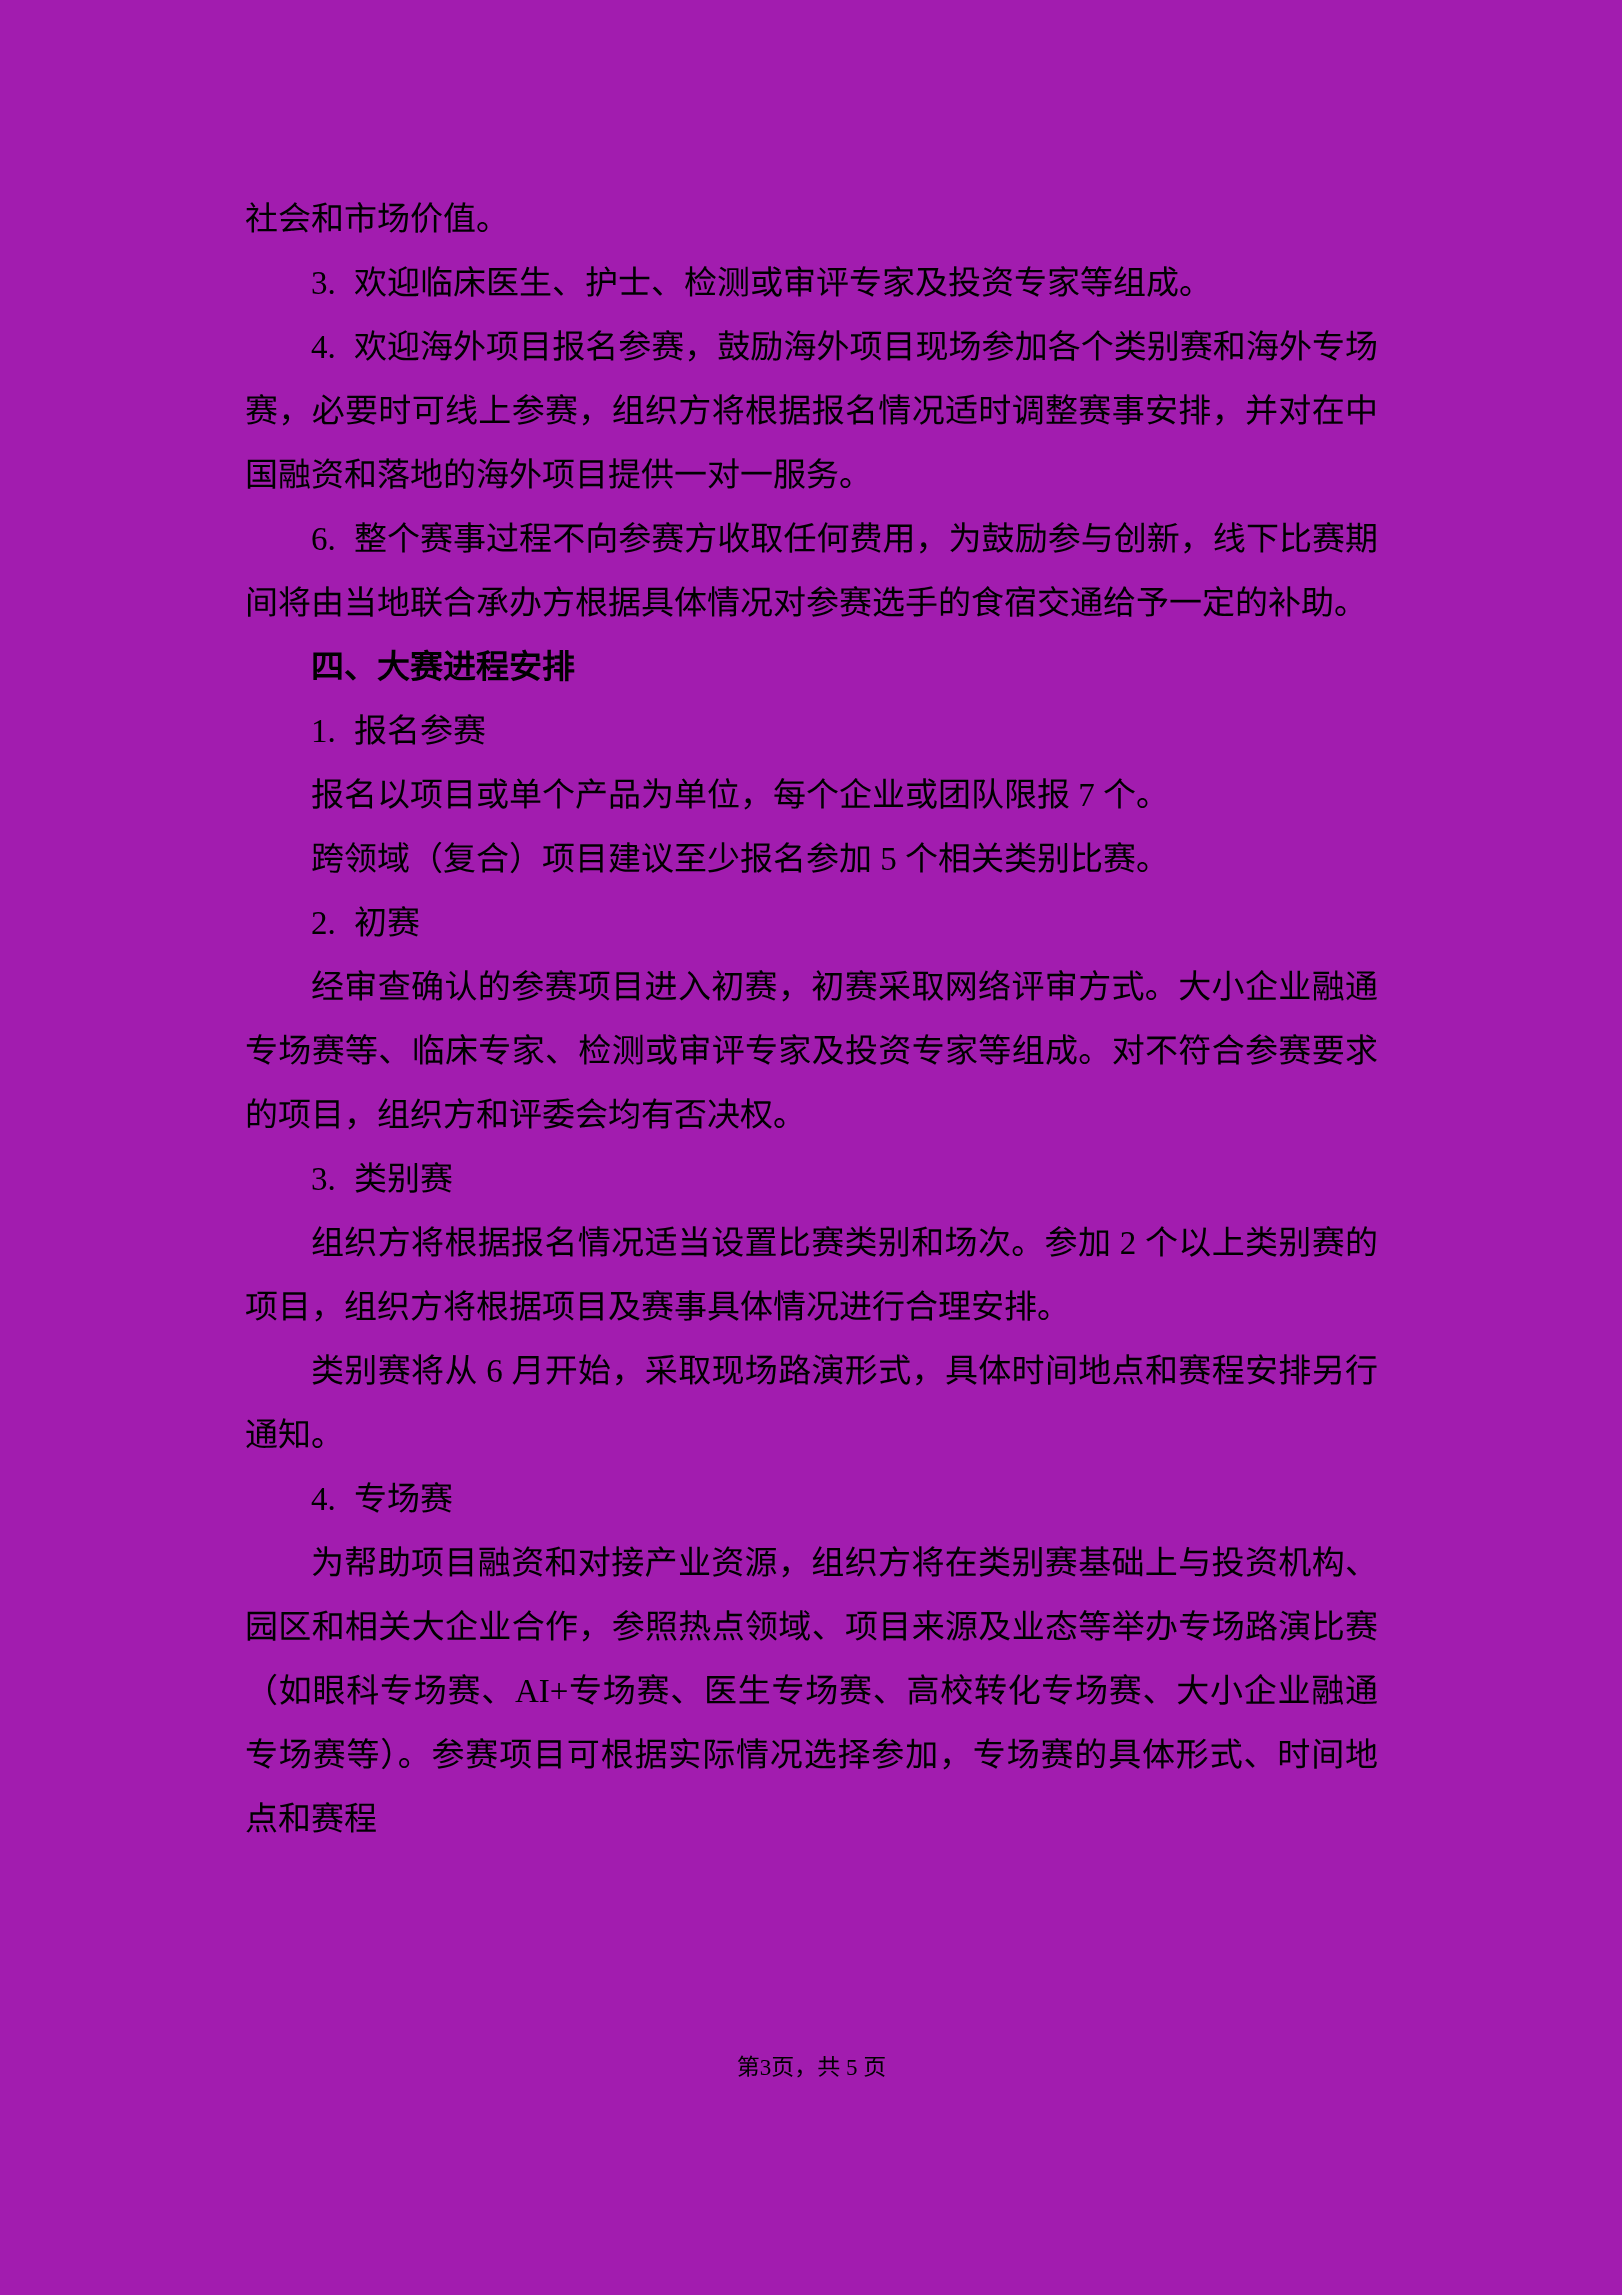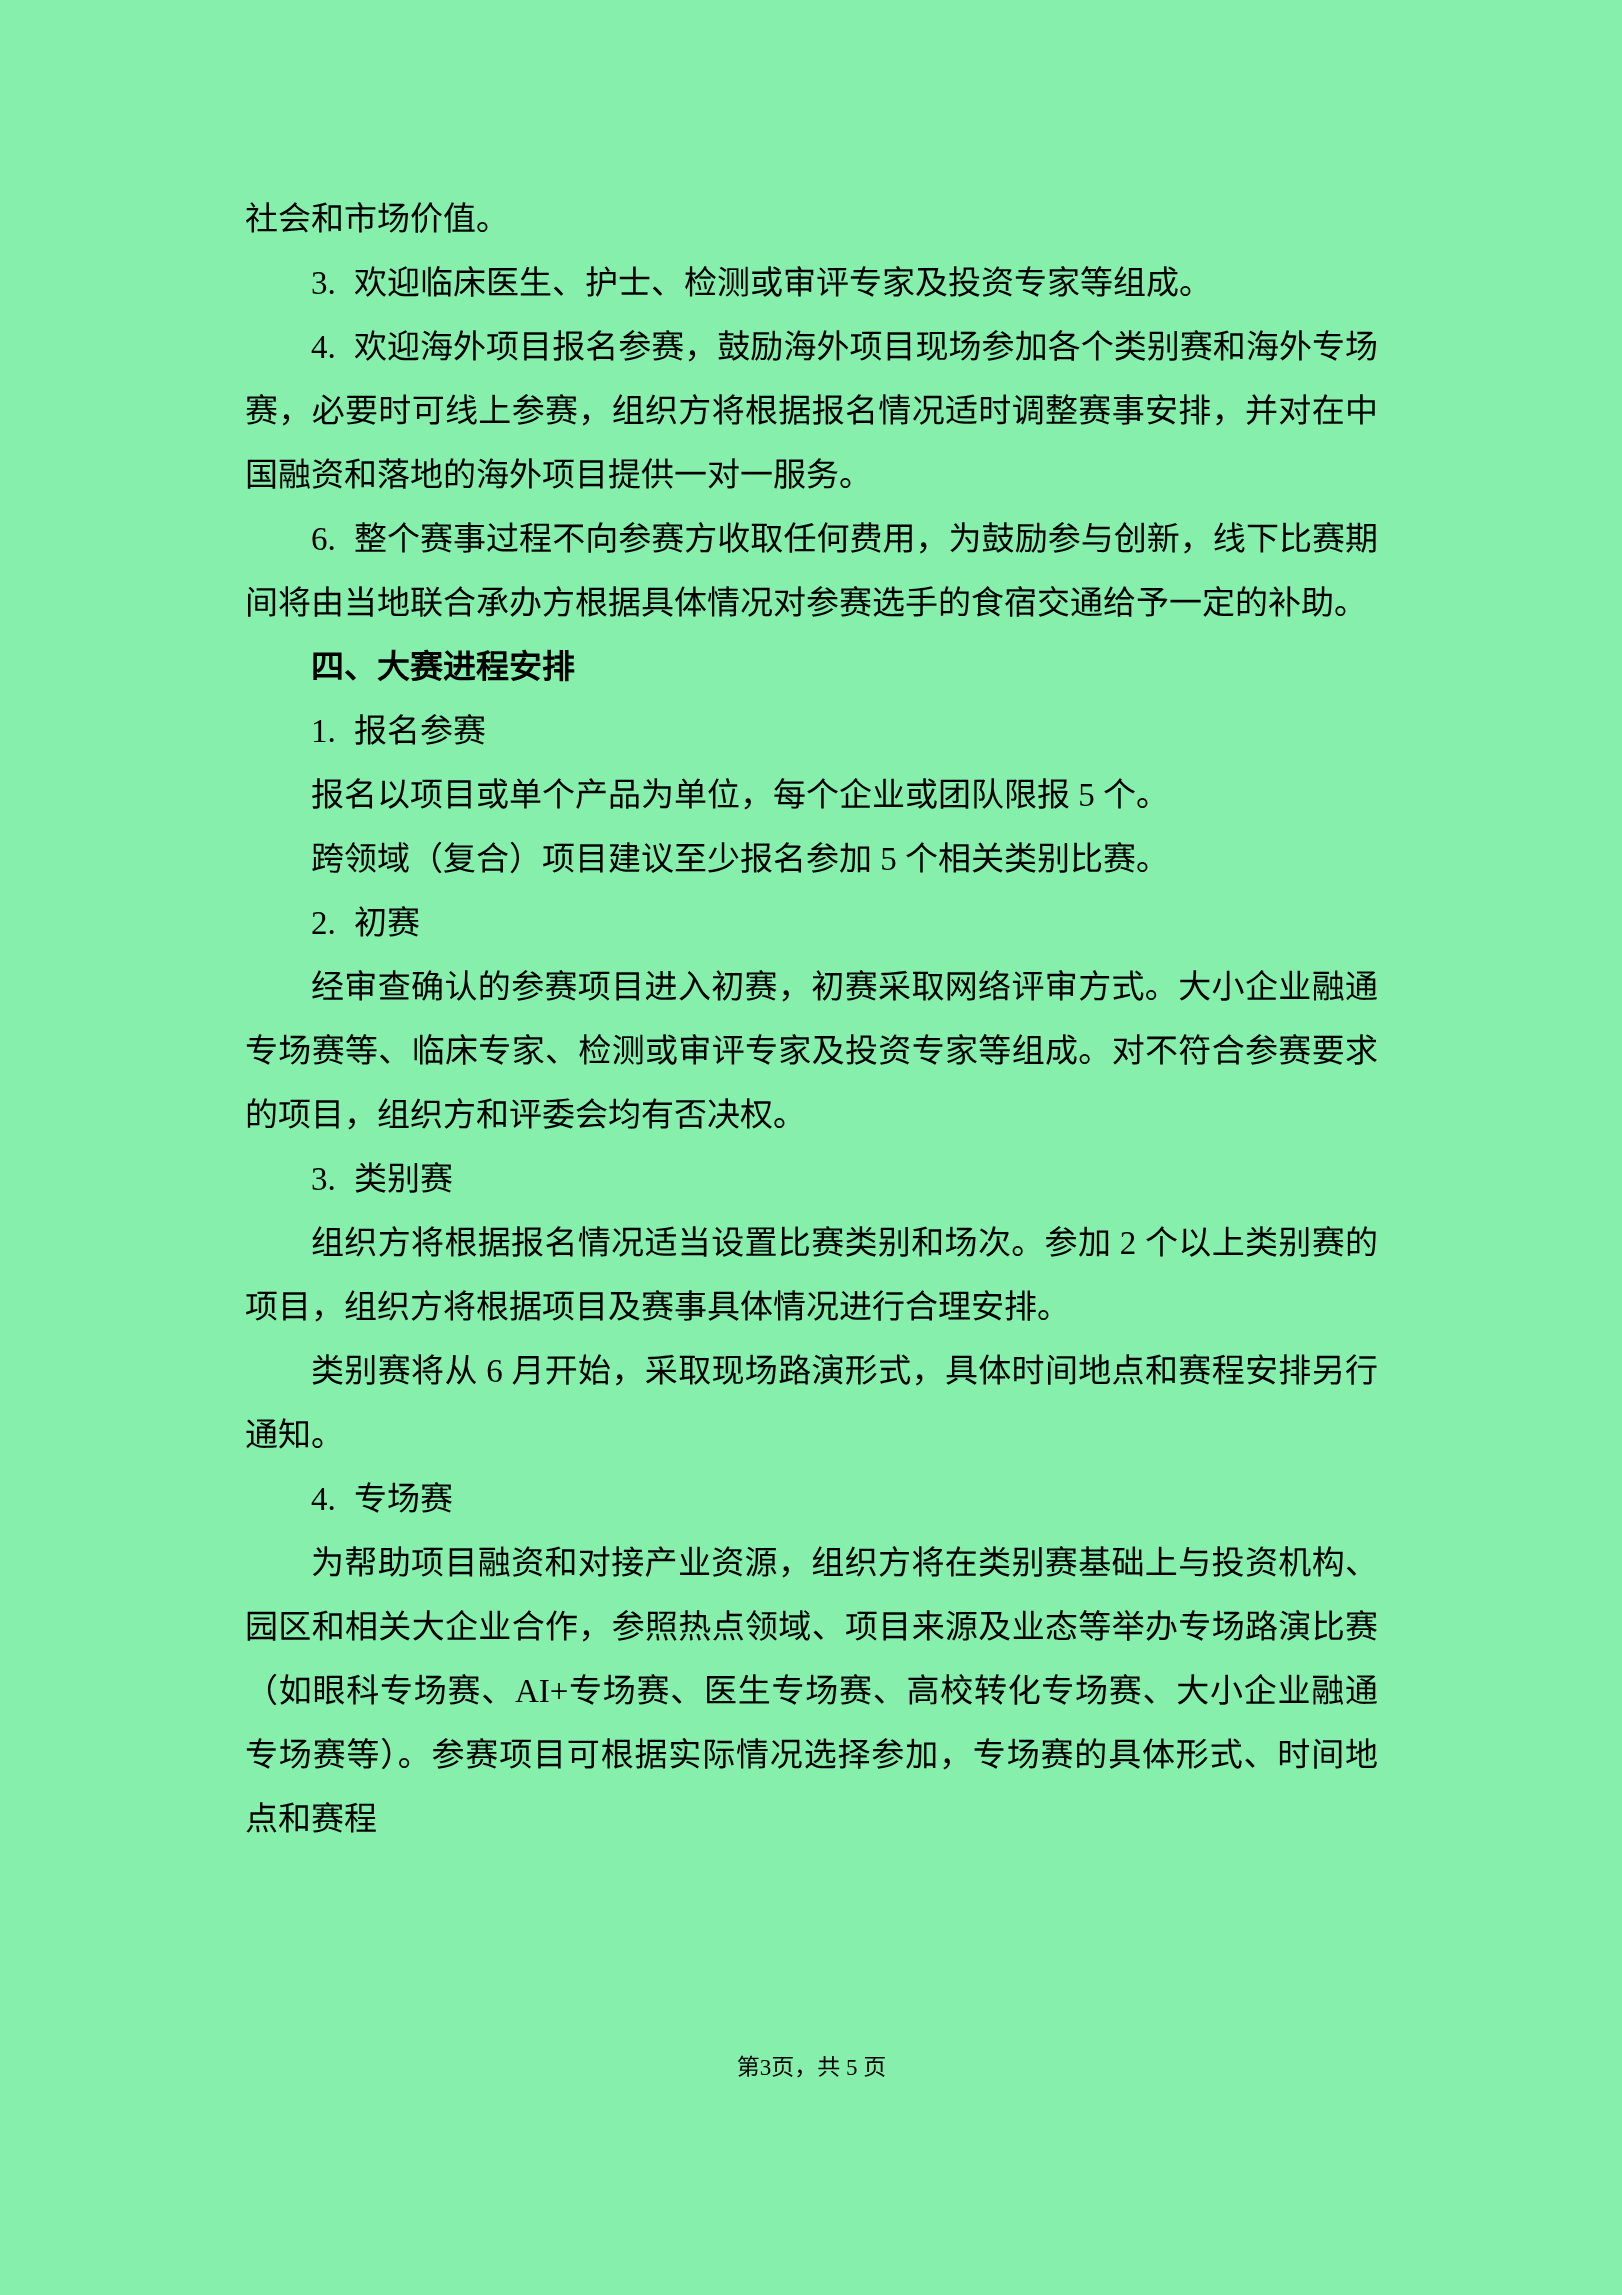--- a/index.html
+++ b/index.html
@@ -5,21 +5,21 @@
 <style>
   html, body {
     margin: 0;
     padding: 0;
     background: #ffffff;
   }
   .page {
     position: relative;
     width: 1623px;
     height: 2295px;
-    background: #86efac;
+    background: #a21caf;
     color: #000000;
     font-family: "Liberation Serif", "DejaVu Serif", serif;
     overflow: hidden;
   }
   .content {
     position: absolute;
     left: 245px;
     right: 245px;
     top: 187px;
   }
@@ -69,21 +69,21 @@
     <p class="para"><span class="num">4.</span><span>欢迎海外项目报名参赛，鼓励海外项目现场参加各个类别赛和海外专场赛，必要时可线上参赛，组织方将根据报名情况适时调整赛事安排，并对在中国融资和落地的海外项目提供一对一服务。</span></p>
 
 
     <p class="para"><span class="num">6.</span><span>整个赛事过程不向参赛方收取任何费用，为鼓励参与创新，线下比赛期间将由当地联合承办方根据具体情况对参赛选手的食宿交通给予一定的补助。</span></p>
 
     <p class="para heading">四、大赛进程安排</p>
 
     <p class="para"><span class="num">1.</span><span>报名参赛</span></p>
 
 
-    <p class="para">报名以项目或单个产品为单位，每个企业或团队限报 5 个。</p>
+    <p class="para">报名以项目或单个产品为单位，每个企业或团队限报 7 个。</p>
 
     <p class="para">跨领域（复合）项目建议至少报名参加 5 个相关类别比赛。</p>
 
     <p class="para"><span class="num">2.</span><span>初赛</span></p>
 
     <p class="para">经审查确认的参赛项目进入初赛，初赛采取网络评审方式。大小企业融通专场赛等、临床专家、检测或审评专家及投资专家等组成。对不符合参赛要求的项目，组织方和评委会均有否决权。</p>
 
     <p class="para"><span class="num">3.</span><span>类别赛</span></p>
 
     <p class="para">组织方将根据报名情况适当设置比赛类别和场次。参加 2 个以上类别赛的项目，组织方将根据项目及赛事具体情况进行合理安排。</p>

